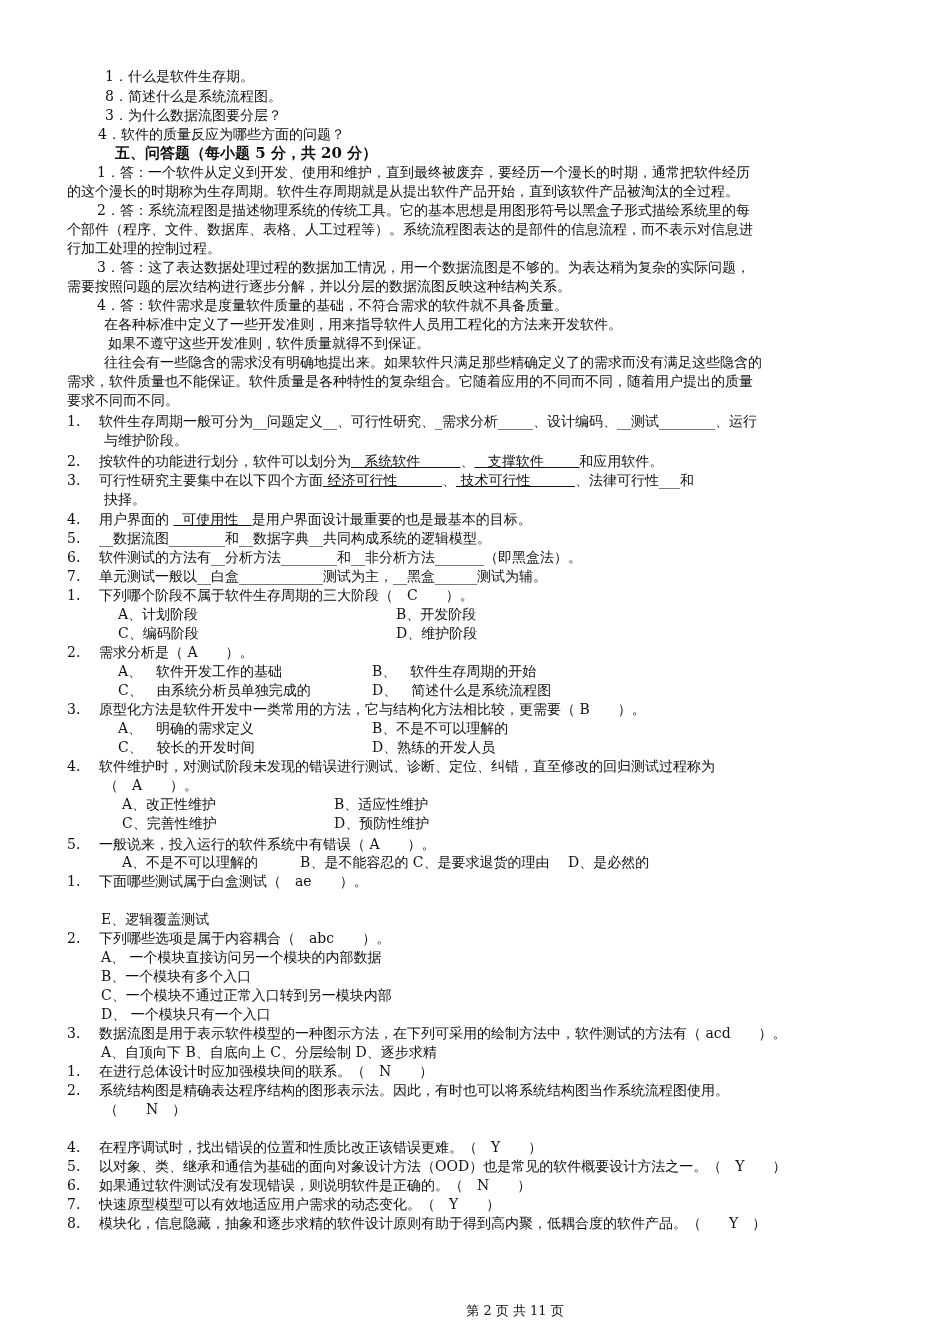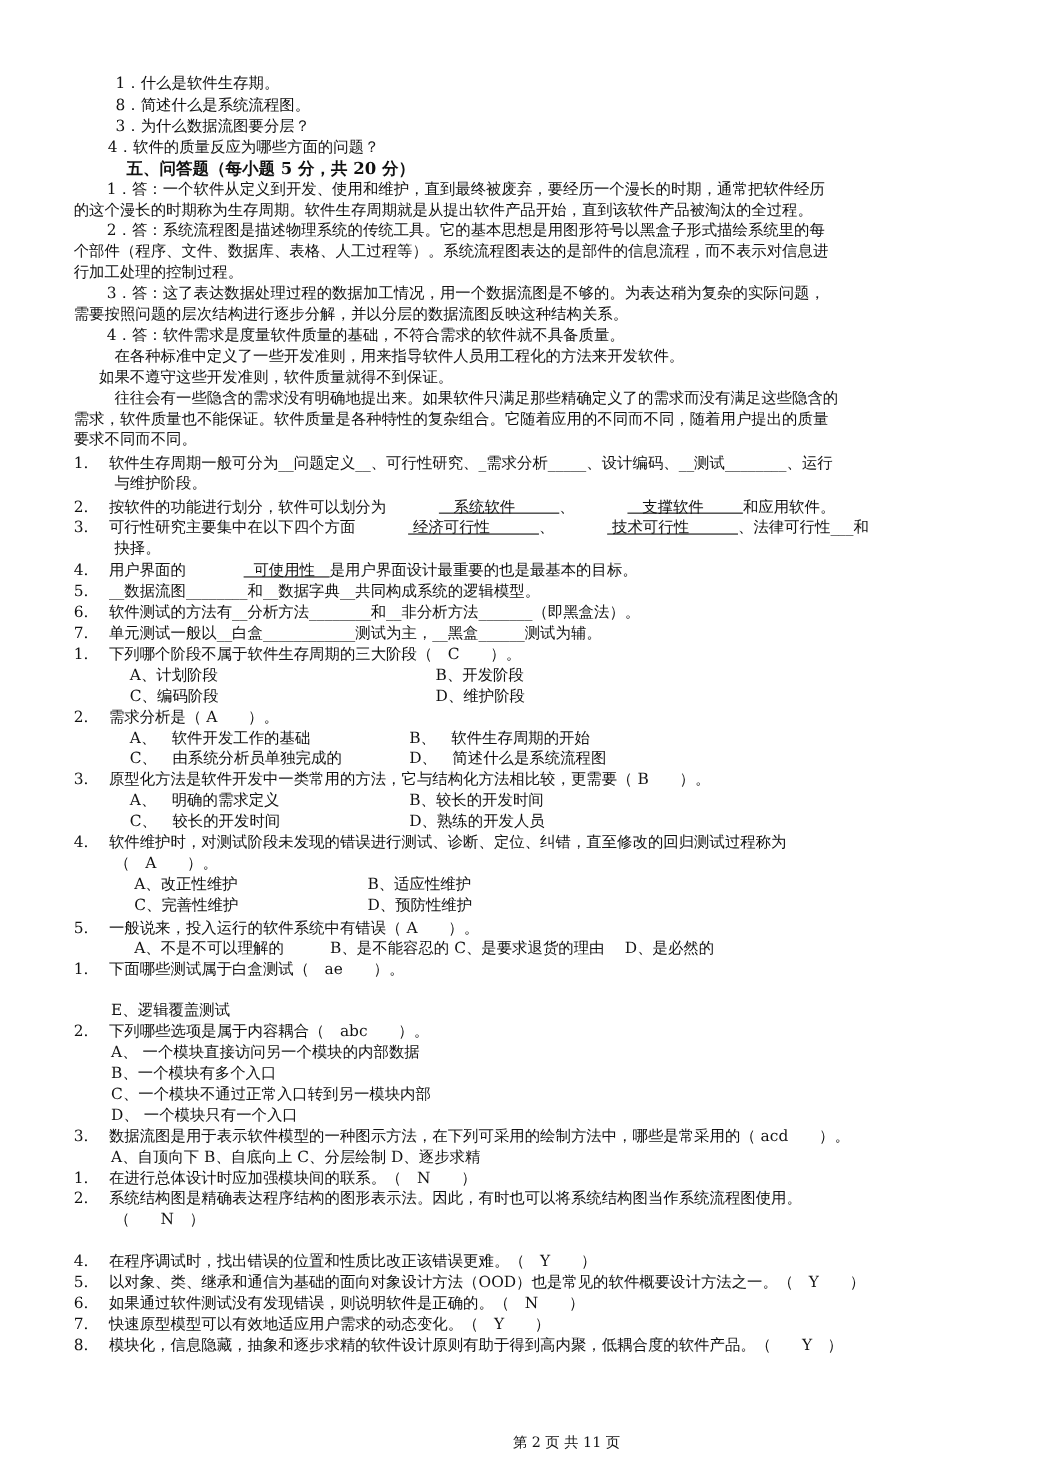--- a/index.html
+++ b/index.html
@@ -5,21 +5,21 @@
   html, body { margin: 0; padding: 0; background: #ffffff; }
   body {
     width: 950px; height: 1344px; position: relative; overflow: hidden;
     font-family: "DejaVu Serif", "Liberation Serif", serif;
     color: #111111;
     font-size: 14px;
   }
   .page { position: absolute; left: 0; top: 0; width: 869px; height: 1344px; }
   .ln { position: absolute; white-space: nowrap; line-height: 19px; font-size: 14px; }
   .bold { font-weight: bold; margin-left: 48px; }
-  .u { text-decoration: underline; padding-left: 48px; }
+  .u { text-decoration: underline; }
   .num { display: inline-block; width: 32px; }
   .footer { position: absolute; top: 1302px; left: 0; width: 950px; text-align: center; font-size: 13px; padding-left: 40px; }
 </style>
 </head>
 <body>
 
 <div class="page">
 
   <div class="ln" style="top:67px;left:105px">1．什么是软件生存期。</div>
   <div class="ln" style="top:87px;left:105px">8．简述什么是系统流程图。</div>
@@ -30,21 +30,21 @@
 
   <div class="ln" style="top:163px;left:97px">1．答：一个软件从定义到开发、使用和维护，直到最终被废弃，要经历一个漫长的时期，通常把软件经历</div>
   <div class="ln" style="top:182px;left:67px">的这个漫长的时期称为生存周期。软件生存周期就是从提出软件产品开始，直到该软件产品被淘汰的全过程。</div>
   <div class="ln" style="top:201px;left:97px">2．答：系统流程图是描述物理系统的传统工具。它的基本思想是用图形符号以黑盒子形式描绘系统里的每</div>
   <div class="ln" style="top:220px;left:67px">个部件（程序、文件、数据库、表格、人工过程等）。系统流程图表达的是部件的信息流程，而不表示对信息进</div>
   <div class="ln" style="top:239px;left:67px">行加工处理的控制过程。</div>
   <div class="ln" style="top:258px;left:97px">3．答：这了表达数据处理过程的数据加工情况，用一个数据流图是不够的。为表达稍为复杂的实际问题，</div>
   <div class="ln" style="top:277px;left:67px">需要按照问题的层次结构进行逐步分解，并以分层的数据流图反映这种结构关系。</div>
   <div class="ln" style="top:296px;left:97px">4．答：软件需求是度量软件质量的基础，不符合需求的软件就不具备质量。</div>
   <div class="ln" style="top:315px;left:104px">在各种标准中定义了一些开发准则，用来指导软件人员用工程化的方法来开发软件。</div>
-  <div class="ln" style="top:334px;left:90px">如果不遵守这些开发准则，软件质量就得不到保证。</div>
+  <div class="ln" style="top:334px;left:108px">如果不遵守这些开发准则，软件质量就得不到保证。</div>
   <div class="ln" style="top:353px;left:104px">往往会有一些隐含的需求没有明确地提出来。如果软件只满足那些精确定义了的需求而没有满足这些隐含的</div>
   <div class="ln" style="top:372px;left:67px">需求，软件质量也不能保证。软件质量是各种特性的复杂组合。它随着应用的不同而不同，随着用户提出的质量</div>
   <div class="ln" style="top:391px;left:67px">要求不同而不同。</div>
 
   <div class="ln" style="top:412px;left:67px">
     <span class="num">1.</span><span>软件生存周期一般可分为</span><span>__问题定义__</span><span>、可行性研究、</span><span>_需求分析_____</span><span>、设计编码、</span><span>__测试________</span><span>、运行</span>
   </div>
   <div class="ln" style="top:431px;left:104px">与维护阶段。</div>
 
   <div class="ln" style="top:452px;left:67px">
@@ -85,21 +85,21 @@
   </div>
   <div class="ln" style="top:662px;left:118px">A、　软件开发工作的基础</div>
   <div class="ln" style="top:662px;left:372px">B、　软件生存周期的开始</div>
   <div class="ln" style="top:681px;left:118px">C、　由系统分析员单独完成的</div>
   <div class="ln" style="top:681px;left:372px">D、　简述什么是系统流程图</div>
 
   <div class="ln" style="top:700px;left:67px">
     <span class="num">3.</span><span>原型化方法是软件开发中一类常用的方法，它与结构化方法相比较，更需要（ B　　）。</span>
   </div>
   <div class="ln" style="top:719px;left:118px">A、　明确的需求定义</div>
-  <div class="ln" style="top:719px;left:372px">B、较长的开发时间</div>
+  <div class="ln" style="top:719px;left:372px">B、不是不可以理解的</div>
   <div class="ln" style="top:738px;left:118px">C、　较长的开发时间</div>
   <div class="ln" style="top:738px;left:372px">D、熟练的开发人员</div>
 
   <div class="ln" style="top:757px;left:67px">
     <span class="num">4.</span><span>软件维护时，对测试阶段未发现的错误进行测试、诊断、定位、纠错，直至修改的回归测试过程称为</span>
   </div>
   <div class="ln" style="top:776px;left:104px">（　A　　）。</div>
   <div class="ln" style="top:795px;left:122px">A、改正性维护</div>
   <div class="ln" style="top:795px;left:334px">B、适应性维护</div>
   <div class="ln" style="top:814px;left:122px">C、完善性维护</div>
@@ -117,21 +117,21 @@
 
   <div class="ln" style="top:929px;left:67px">
     <span class="num">2.</span><span>下列哪些选项是属于内容耦合（　abc　　）。</span>
   </div>
   <div class="ln" style="top:948px;left:101px">A、 一个模块直接访问另一个模块的内部数据</div>
   <div class="ln" style="top:967px;left:101px">B、一个模块有多个入口</div>
   <div class="ln" style="top:986px;left:101px">C、一个模块不通过正常入口转到另一模块内部</div>
   <div class="ln" style="top:1005px;left:101px">D、 一个模块只有一个入口</div>
 
   <div class="ln" style="top:1024px;left:67px">
-    <span class="num">3.</span><span>数据流图是用于表示软件模型的一种图示方法，在下列可采用的绘制方法中，哪些是常采用的（ acd　　）。</span>
+    <span class="num">3.</span><span>数据流图是用于表示软件模型的一种图示方法，在下列可采用的绘制方法中，软件测试的方法有（ acd　　）。</span>
   </div>
   <div class="ln" style="top:1043px;left:101px">A、自顶向下 B、自底向上 C、分层绘制 D、逐步求精</div>
 
   <div class="ln" style="top:1062px;left:67px">
     <span class="num">1.</span><span>在进行总体设计时应加强模块间的联系。（　N　　）</span>
   </div>
   <div class="ln" style="top:1081px;left:67px">
     <span class="num">2.</span><span>系统结构图是精确表达程序结构的图形表示法。因此，有时也可以将系统结构图当作系统流程图使用。</span>
   </div>
   <div class="ln" style="top:1100px;left:104px">（　　N　）</div>

